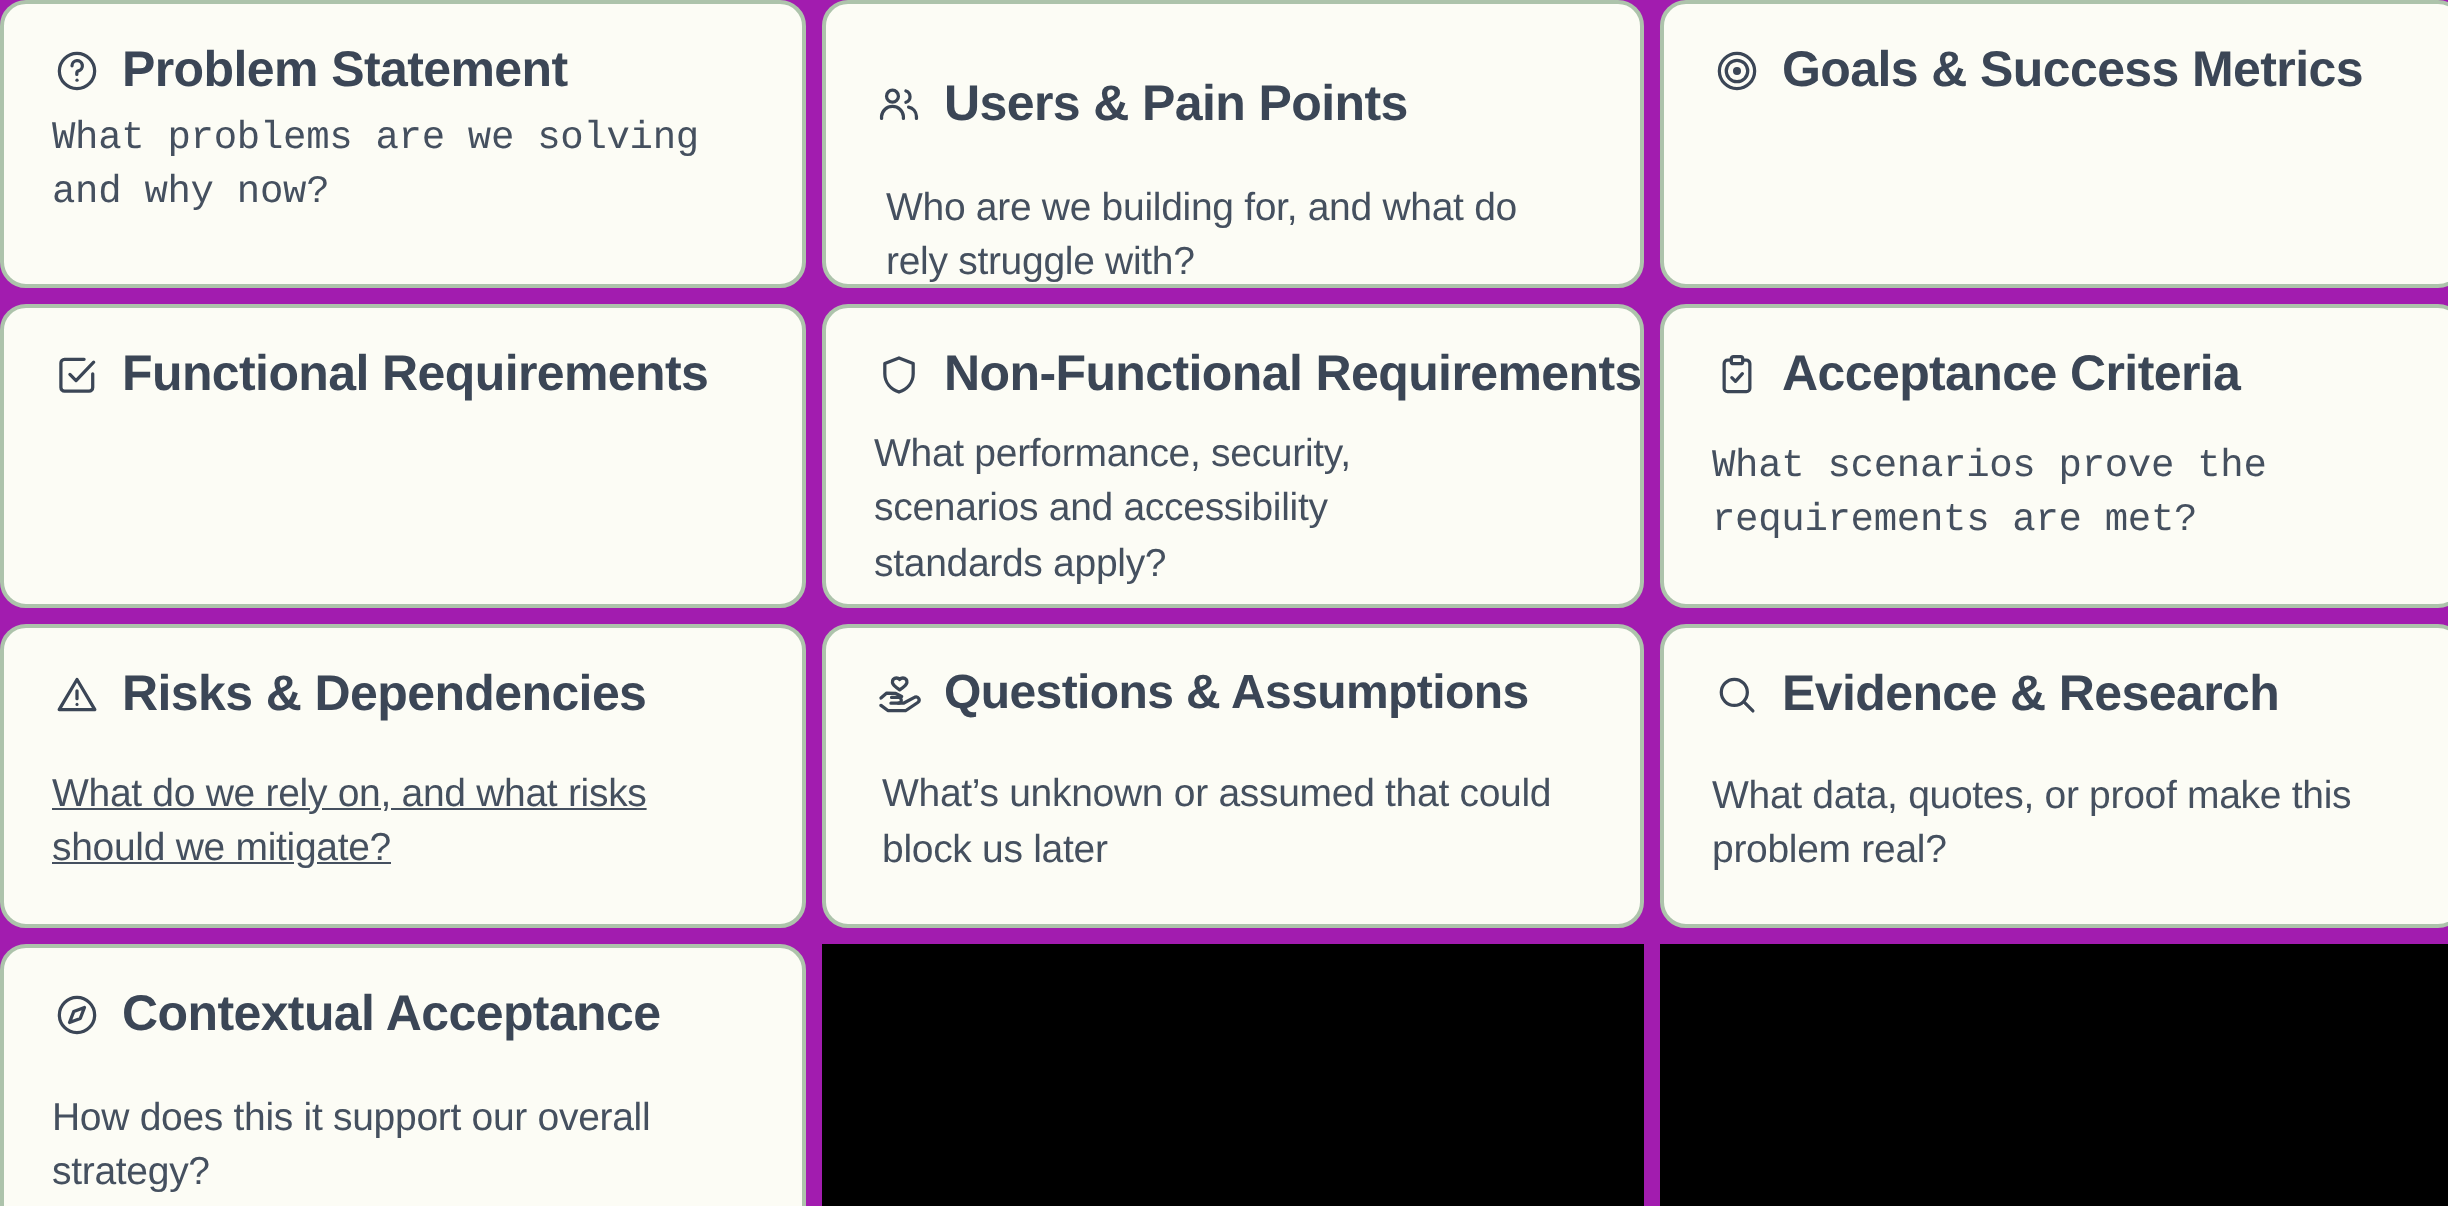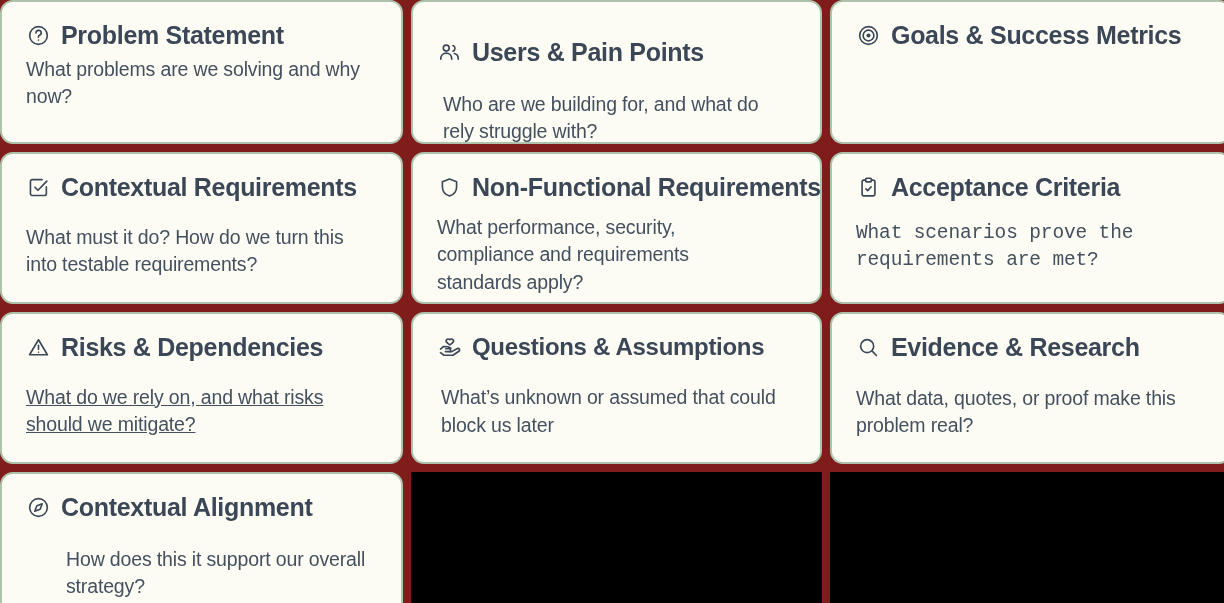--- a/index.html
+++ b/index.html
@@ -16,21 +16,21 @@
   }
 
   #board {
     width: 1224px;
     height: 603px;
     box-sizing: border-box;
     display: grid;
     grid-template-columns: 403px 411px 402px;
     grid-template-rows: 144px 152px 152px 147px;
     gap: 8px 8px;
-    background: #7f1d1d;
+    background: #a21caf;
   }
 
   .card {
     position: relative;
     box-sizing: border-box;
     background: #fcfcf5;
     border: 2px solid #adc3ab;
     border-radius: 13px;
     padding: 20px 22px 16px 22px;
     overflow: hidden;
@@ -72,37 +72,37 @@
     font-size: 19.5px;
     line-height: 1.42;
     color: #45505f;
     letter-spacing: -0.15px;
     margin: 0;
     padding-left: 2px;
     max-width: 345px;
   }
 
   
-  .c-problem .card-body { max-width: 342px; }
+  .c-problem .card-body { max-width: 342px; font-family: Liberation Mono, monospace; }
   .c-users   .card-header { margin-bottom: 4px; margin-top: 17px; }
   .c-users   .card-body { margin-top: 24px; padding-left: 8px; max-width: 340px; }
   .c-goals   .card-body { margin-top: 23px; padding-left: 2px; max-width: 344px; }
 
   .c-func    .card-body { margin-top: 22px; max-width: 334px; }
   .c-nonfunc .card-header { margin-bottom: 2px; }
   .c-nonfunc .card-title { font-size: 25px; }
   .c-nonfunc .card-body { margin-top: 12px; max-width: 300px; }
   .c-accept  .card-body { margin-top: 18px; max-width: 290px; font-family: Liberation Mono, monospace; }
 
   .c-risks   .card-body { margin-top: 22px; max-width: 342px; text-decoration: underline; }
   .c-quest   .card-title { font-size: 24px; }
   .c-quest   .card-body { margin-top: 24px; padding-left: 6px; max-width: 340px; }
   .c-evid    .card-body { margin-top: 23px; max-width: 330px; }
 
-  .c-context .card-body { margin-top: 24px; max-width: 300px; margin-left: 40px; }
+  .c-context .card-body { margin-top: 24px; max-width: 300px; }
 
   .empty-cell {
     background: #000000;
   }
 </style>
 </head>
 <body>
 
 <div id="board">
 
@@ -149,35 +149,34 @@
   </div>
 
   <div class="card c-func">
     <div class="card-header">
       <span class="card-icon">
         <svg viewBox="0 0 24 24" fill="none" stroke="currentColor" stroke-width="1.7" stroke-linecap="round" stroke-linejoin="round">
           <path d="M20.2 11.4v7.1a1.9 1.9 0 0 1-1.9 1.9H5.5a1.9 1.9 0 0 1-1.9-1.9V5.7a1.9 1.9 0 0 1 1.9-1.9h10.2"></path>
           <path d="M8.3 11.7l3.2 3.2 9.2-9.6"></path>
         </svg>
       </span>
-      <span class="card-title">Contextual Requirements</span>
-    </div>
-    <p class="card-body">What must it do? How do we turn this into testable requirements?</p>
+      <span class="card-title">Functional Requirements</span>
+    </div>
   </div>
 
   <div class="card c-nonfunc">
     <div class="card-header">
       <span class="card-icon">
         <svg viewBox="0 0 24 24" fill="none" stroke="currentColor" stroke-width="1.7" stroke-linecap="round" stroke-linejoin="round">
           <path d="M12 3.1l7.4 2.9v5.4c0 4.6-3.1 8-7.4 9.5-4.3-1.5-7.4-4.9-7.4-9.5V6z"></path>
         </svg>
       </span>
       <span class="card-title">Non-Functional Requirements</span>
     </div>
-    <p class="card-body">What performance, security, compliance and requirements standards apply?</p>
+    <p class="card-body">What performance, security, scenarios and accessibility standards apply?</p>
   </div>
 
   <div class="card c-accept">
     <div class="card-header">
       <span class="card-icon">
         <svg viewBox="0 0 24 24" fill="none" stroke="currentColor" stroke-width="1.7" stroke-linecap="round" stroke-linejoin="round">
           <path d="M9 4.3H7.1a1.8 1.8 0 0 0-1.8 1.8v12.8a1.8 1.8 0 0 0 1.8 1.8h9.8a1.8 1.8 0 0 0 1.8-1.8V6.1a1.8 1.8 0 0 0-1.8-1.8H15"></path>
           <rect x="9" y="2.4" width="6" height="3.7" rx="1.2"></rect>
           <path d="M9.3 13.4l1.9 1.9 3.6-4"></path>
         </svg>
@@ -230,21 +229,21 @@
   </div>
 
   <div class="card c-context">
     <div class="card-header">
       <span class="card-icon">
         <svg viewBox="0 0 24 24" fill="none" stroke="currentColor" stroke-width="1.7" stroke-linecap="round" stroke-linejoin="round">
           <circle cx="12" cy="12" r="9.2"></circle>
           <path d="M15.9 8.1l-2.2 5.7-5.6 2.1 2.2-5.7z"></path>
         </svg>
       </span>
-      <span class="card-title">Contextual Alignment</span>
+      <span class="card-title">Contextual Acceptance</span>
     </div>
     <p class="card-body">How does this it support our overall strategy?</p>
   </div>
 
   <div class="empty-cell"></div>
   <div class="empty-cell"></div>
 
 </div>
 
 </body></html>

